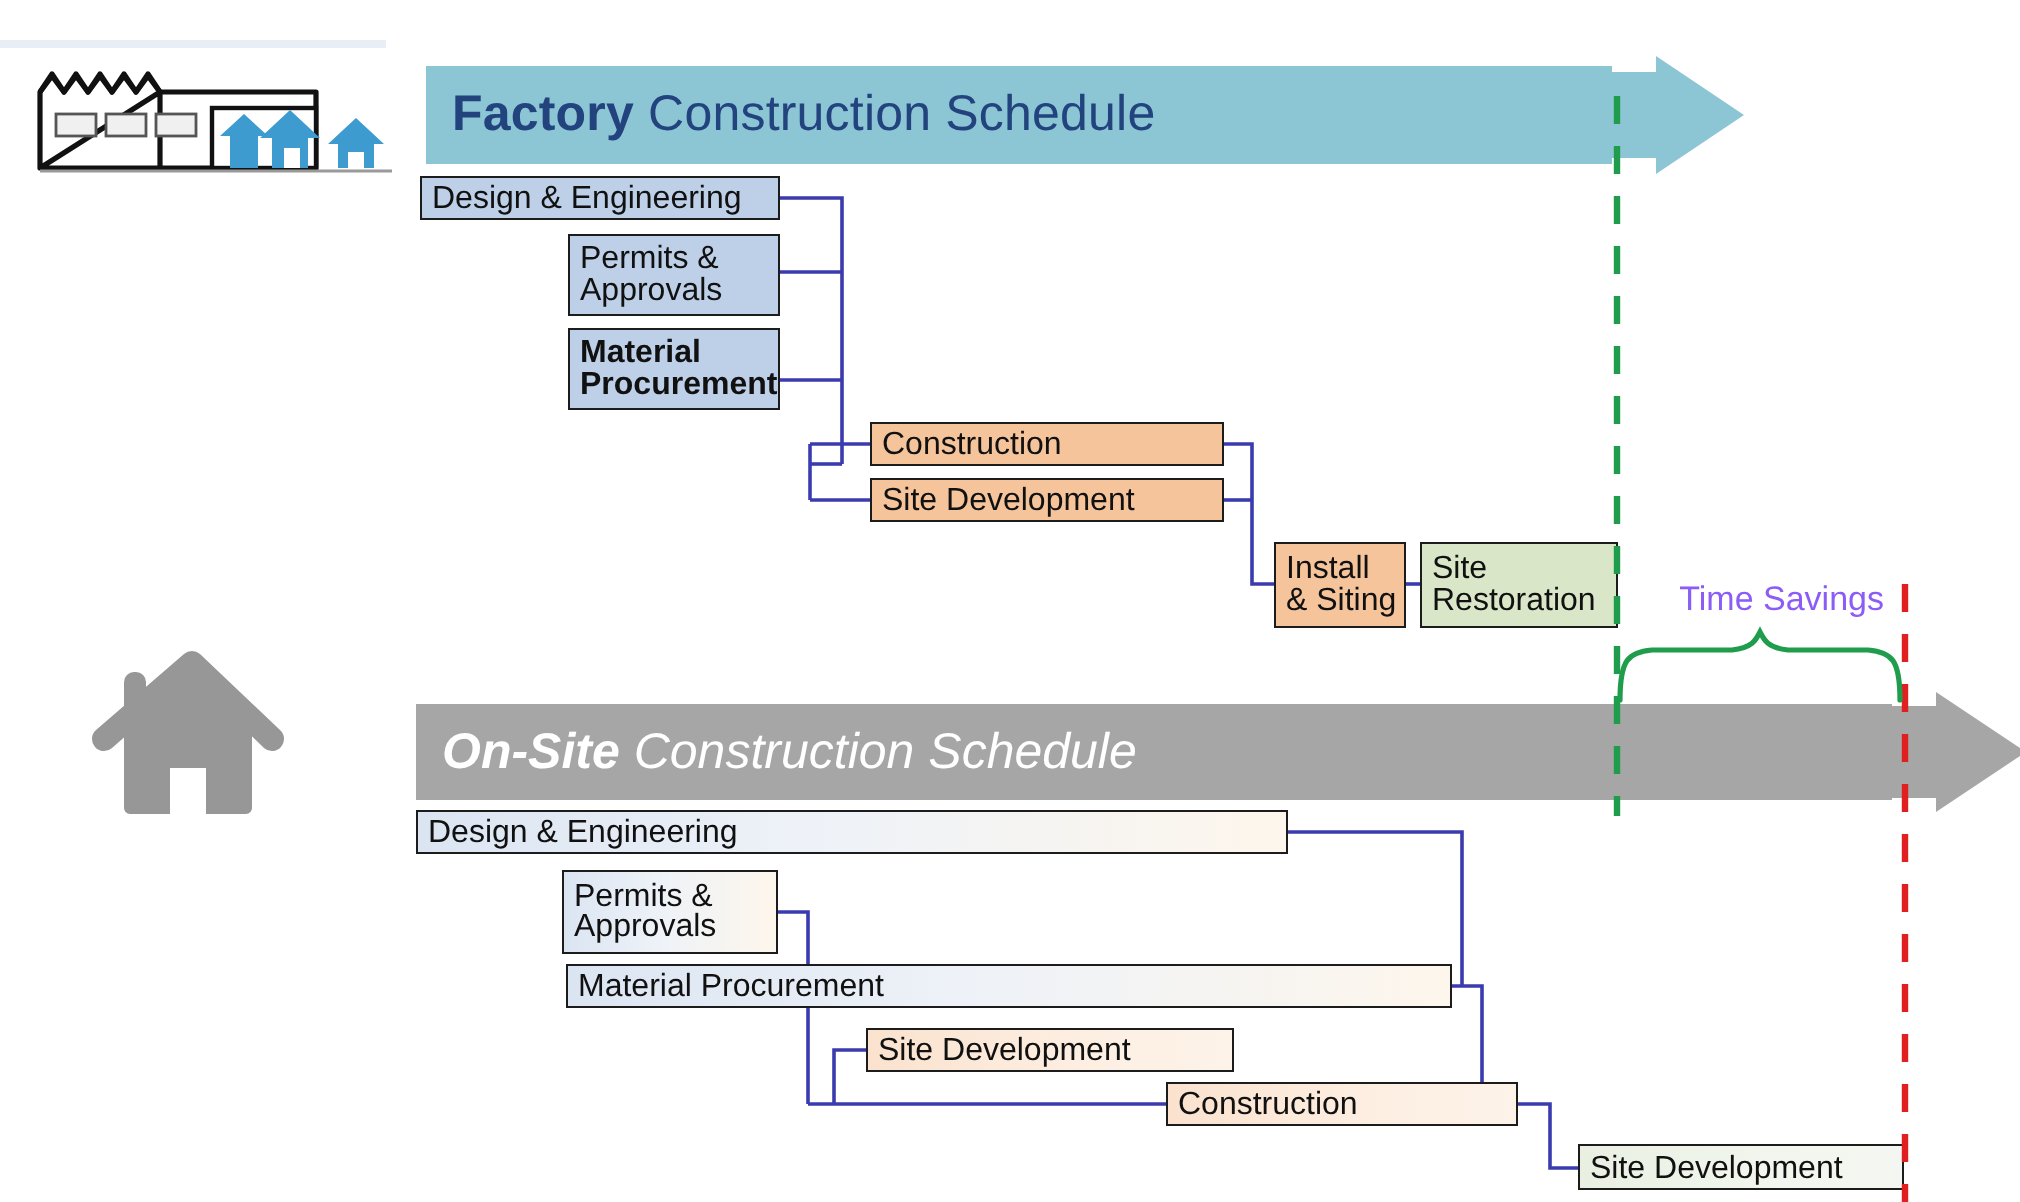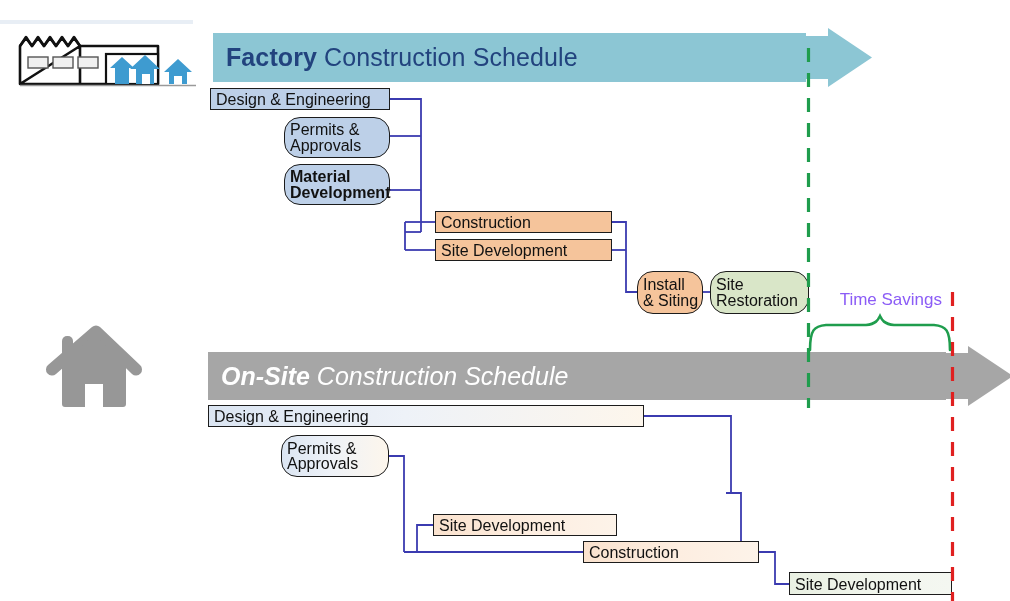--- a/index.html
+++ b/index.html
@@ -29,21 +29,21 @@
   
   .task{
     position:absolute;box-sizing:border-box;
     border:1.6px solid #1c1c1c;
     font-size:16px;line-height:15.5px;
     padding:2px 0 0 5px;
     display:flex;flex-direction:column;justify-content:center;
     color:#111;
     z-index:5;
   }
-  .task.two-line{padding-top:0;border-radius:16px;}
+  .task.two-line{padding-top:0;}
   .task span{display:block;}
 
   .fill-blue{background:#bdd0e8;}
   .fill-orange{background:#f5c49b;}
   .fill-green{background:#d9e6c8;}
   .fill-blue-grad{background:linear-gradient(90deg,#dbe5f2 0%,#eef2f8 45%,#fdf6ec 100%);}
   .fill-orange-grad{background:linear-gradient(90deg,#fae2ce 0%,#fdeee1 55%,#fdf3e9 100%);}
   .fill-green-grad{background:linear-gradient(90deg,#e9f0e2 0%,#f2f6ee 60%,#f4f7f1 100%);}
 
   
@@ -149,21 +149,21 @@
     <span>Design &amp; Engineering</span>
   </div>
 
   <div class="task fill-blue two-line" style="left:284px;top:97px;width:106px;height:41px;">
     <span>Permits &amp;</span>
     <span>Approvals</span>
   </div>
 
   <div class="task fill-blue two-line" style="left:284px;top:144px;width:106px;height:41px;font-weight:bold;">
     <span>Material</span>
-    <span>Development</span>
+    <span>Procurement</span>
   </div>
 
   <div class="task fill-orange" style="left:435px;top:191px;width:177px;height:22px;">
     <span>Construction</span>
   </div>
 
   <div class="task fill-orange" style="left:435px;top:219px;width:177px;height:22px;">
     <span>Site Development</span>
   </div>
 
@@ -179,20 +179,23 @@
 
   <div class="task fill-blue-grad" style="left:208px;top:385px;width:436px;height:22px;">
     <span>Design &amp; Engineering</span>
   </div>
 
   <div class="task fill-blue-grad two-line" style="left:281px;top:415px;width:108px;height:42px;">
     <span>Permits &amp;</span>
     <span>Approvals</span>
   </div>
 
+  <div class="task fill-blue-grad" style="left:283px;top:462px;width:443px;height:22px;">
+    <span>Material Procurement</span>
+  </div>
 
   <div class="task fill-orange-grad" style="left:433px;top:494px;width:184px;height:22px;">
     <span>Site Development</span>
   </div>
 
   <div class="task fill-orange-grad" style="left:583px;top:521px;width:176px;height:22px;">
     <span>Construction</span>
   </div>
 
   <div class="task fill-green-grad" style="left:789px;top:552px;width:163px;height:23px;">

